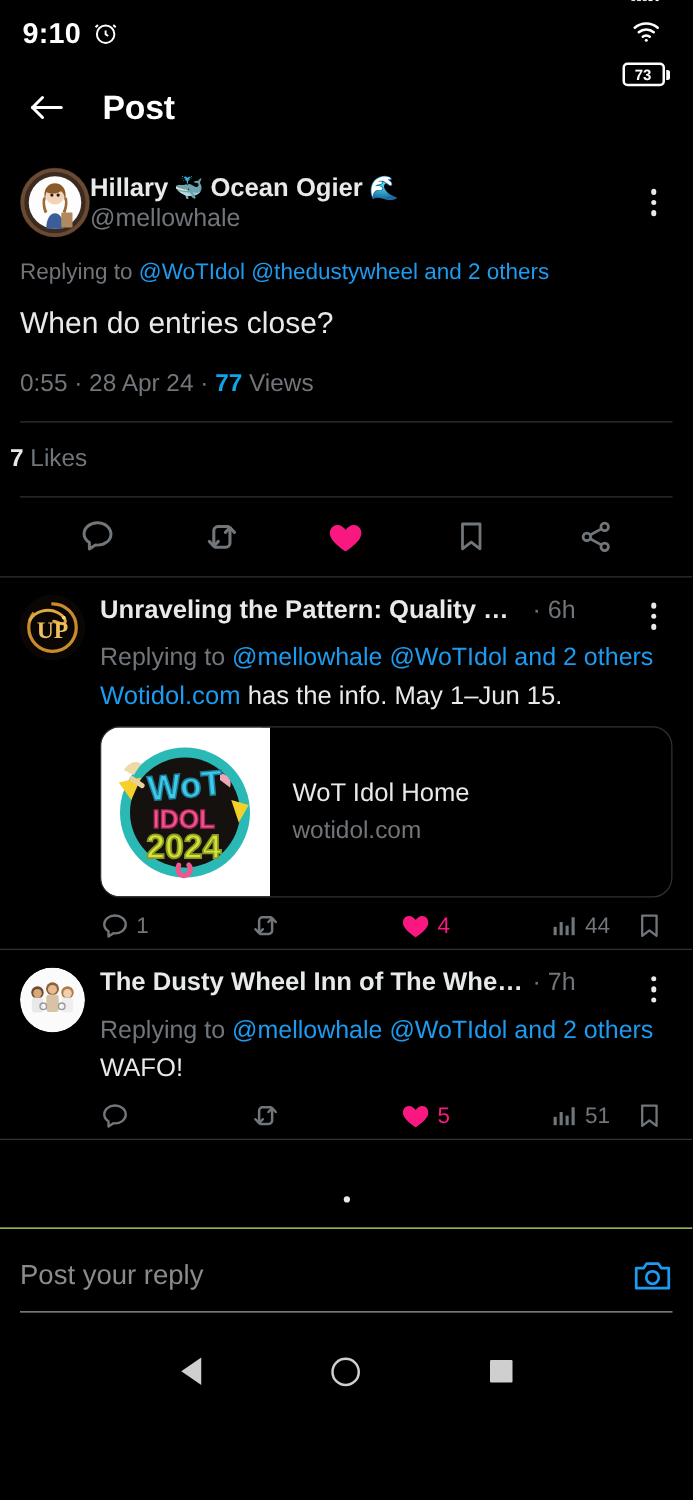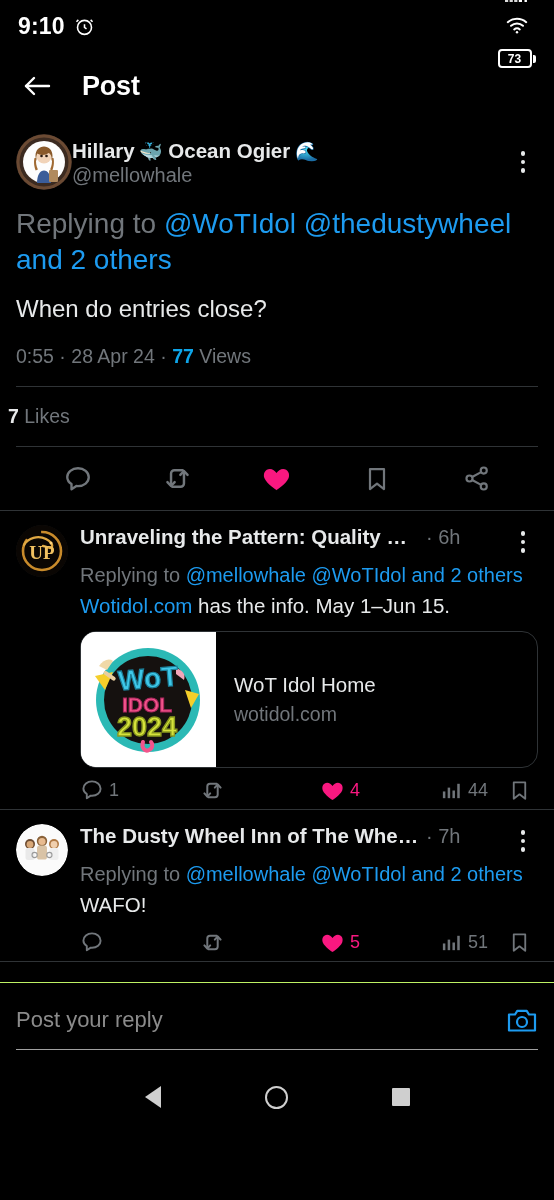--- a/index.html
+++ b/index.html
@@ -48,21 +48,21 @@
   .mt-names { flex:1 1 auto; min-width:0; padding-top:2px; }
   .mt-name {
     font-size:20.5px; font-weight:700; color:#e7e9ea;
     white-space:nowrap; display:flex; align-items:center; gap:5px;
   }
   .mt-handle { font-size:20px; color:#71767b; margin-top:1px; }
   .more-btn { flex:0 0 auto; width:30px; height:34px; display:flex; align-items:center; justify-content:center; cursor:pointer; }
   .dots { display:flex; flex-direction:column; gap:4px; align-items:center; }
   .dots i { display:block; width:4.5px; height:4.5px; border-radius:50%; background:#e7e9ea; }
 
-  .replying { font-size:28px; color:#71767b; margin-top:16px; line-height:1.3; }
+  .replying { font-size:18px; color:#71767b; margin-top:16px; line-height:1.3; }
   .replying .mention { color:#1d9bf0; }
   .mt-body { font-size:24px; color:#e7e9ea; margin-top:14px; line-height:1.35; }
   .mt-meta { font-size:19.5px; color:#71767b; margin-top:20px; margin-bottom:18px; }
   .mt-meta b { color:#0ea5e9; font-weight:700; }
 
   .likes-row { padding:18px 8px; font-size:19.5px; color:#71767b; }
   .likes-row b { color:#e7e9ea; font-weight:700; }
 
   .actions-main { display:flex; align-items:center; padding:16px 28px; }
   .actions-main .act { flex:1 1 0; display:flex; align-items:center; justify-content:center; cursor:pointer; }

